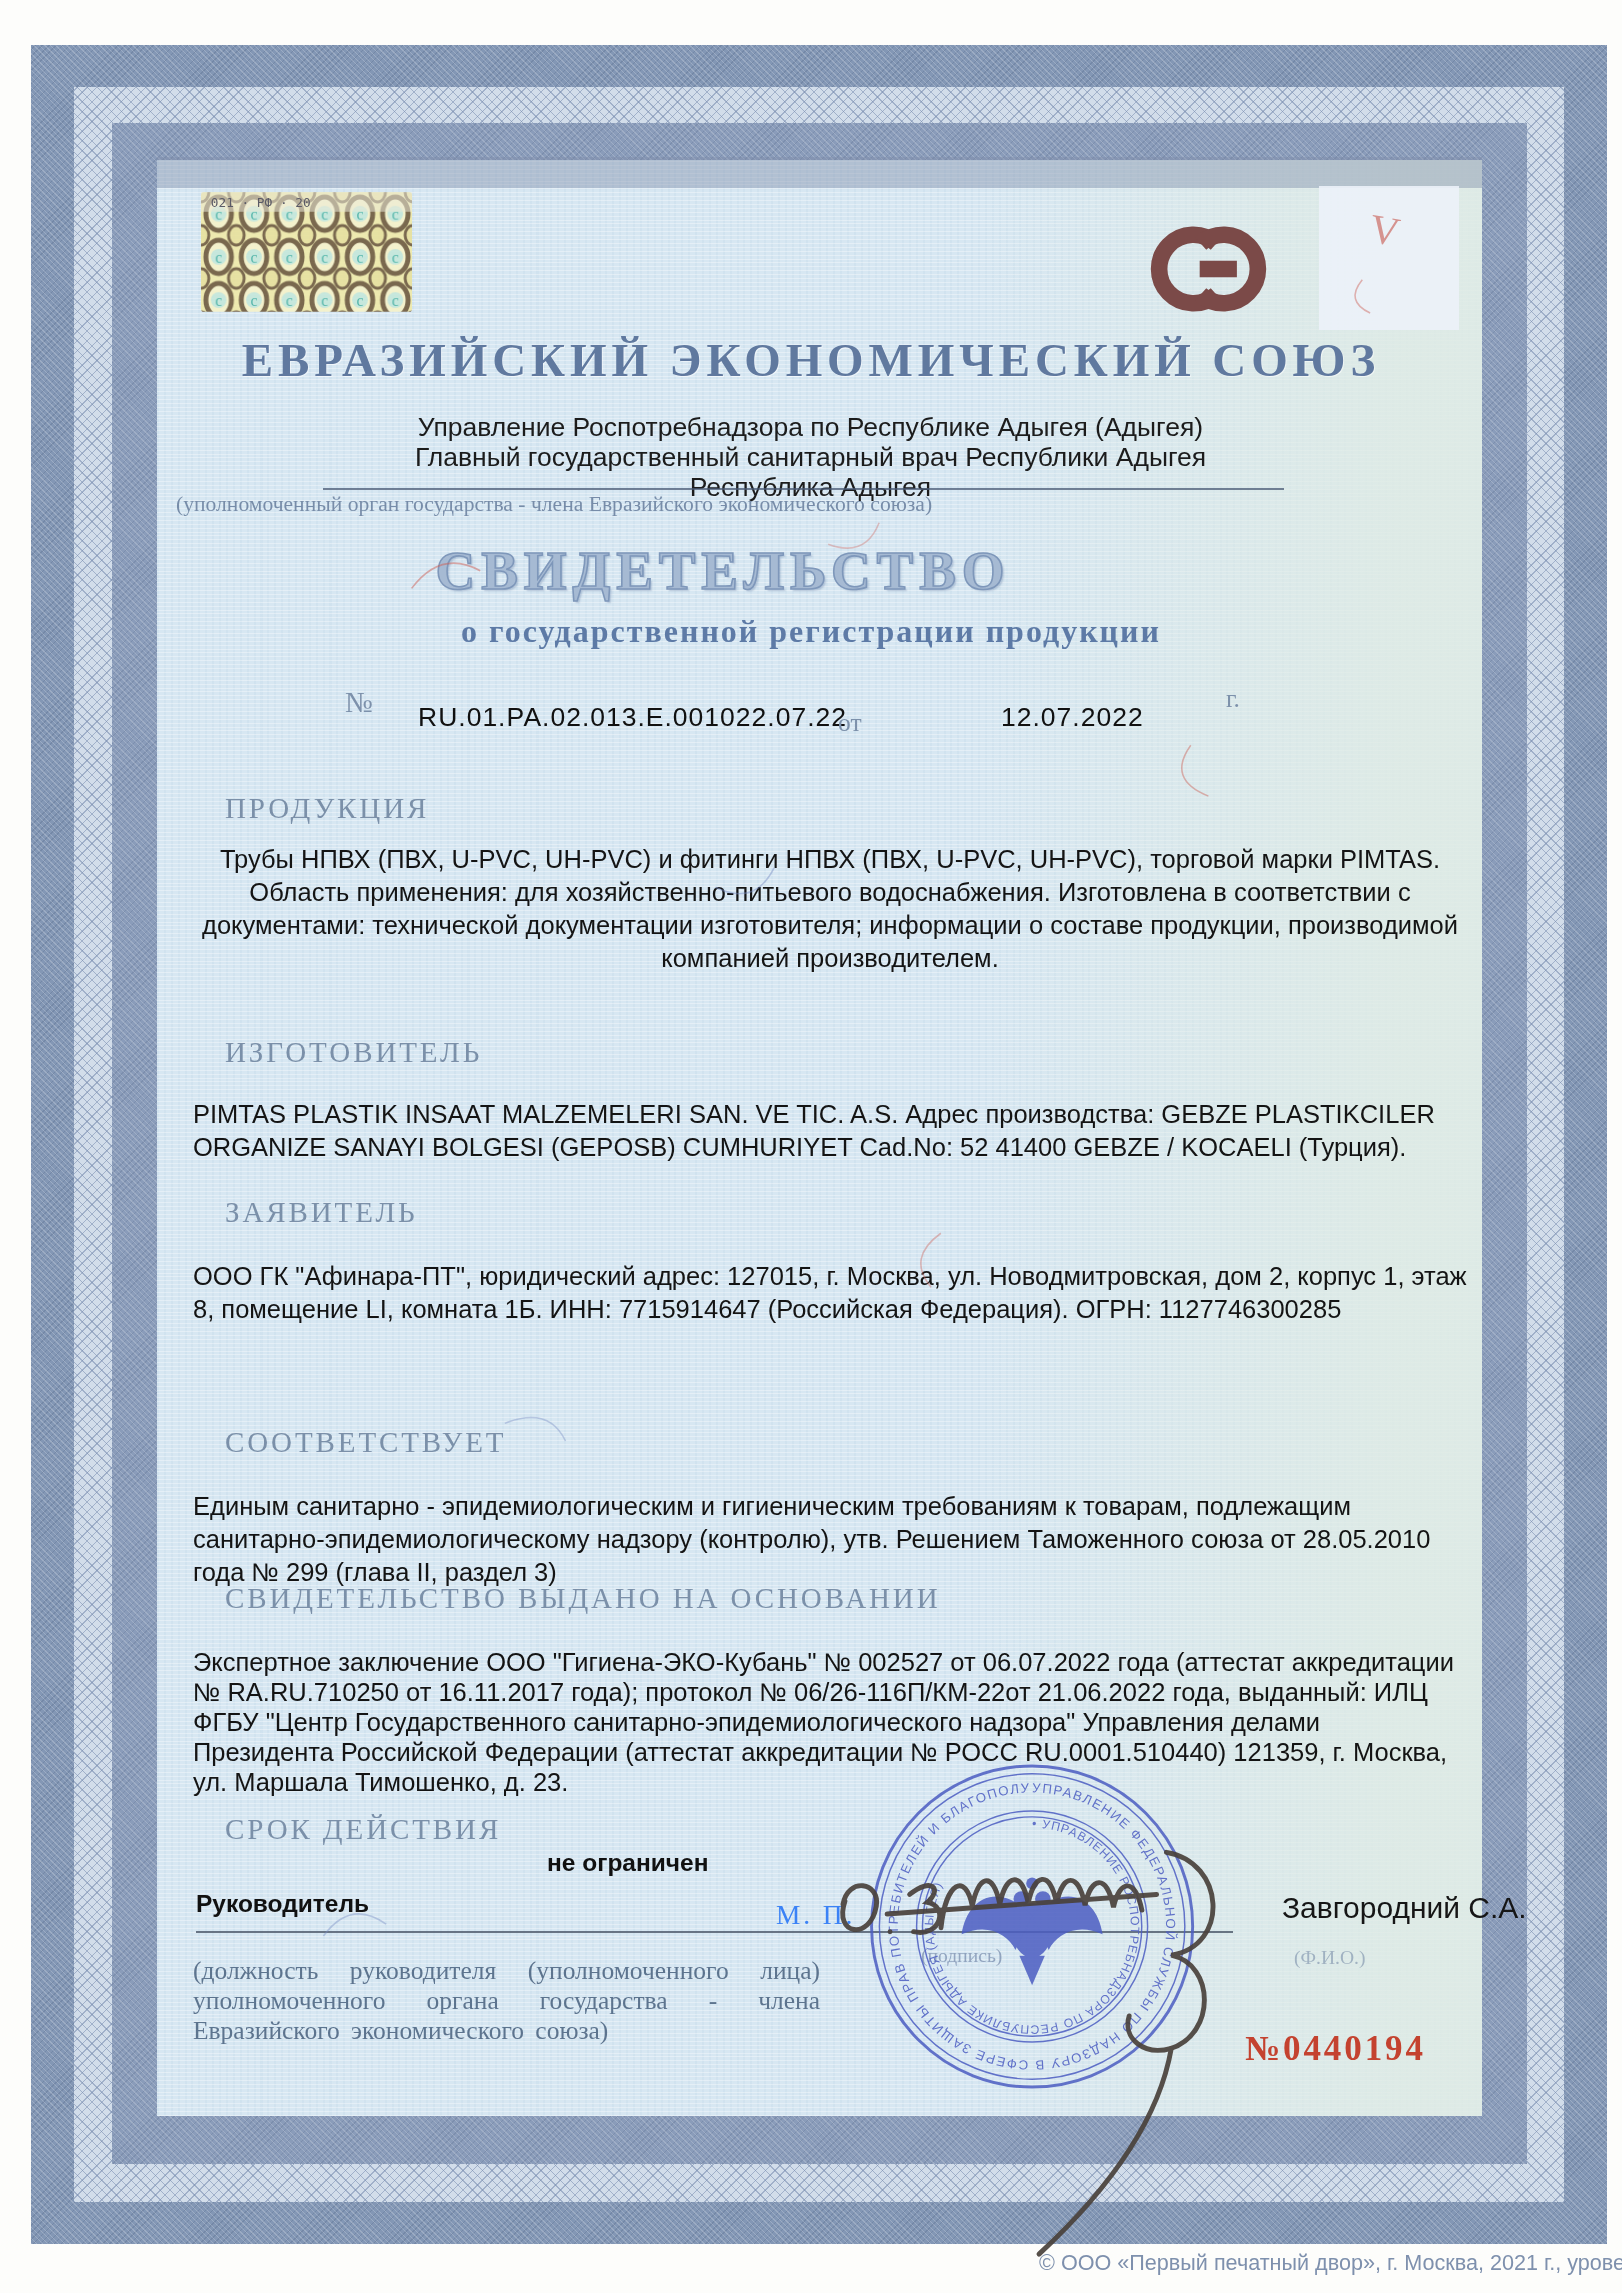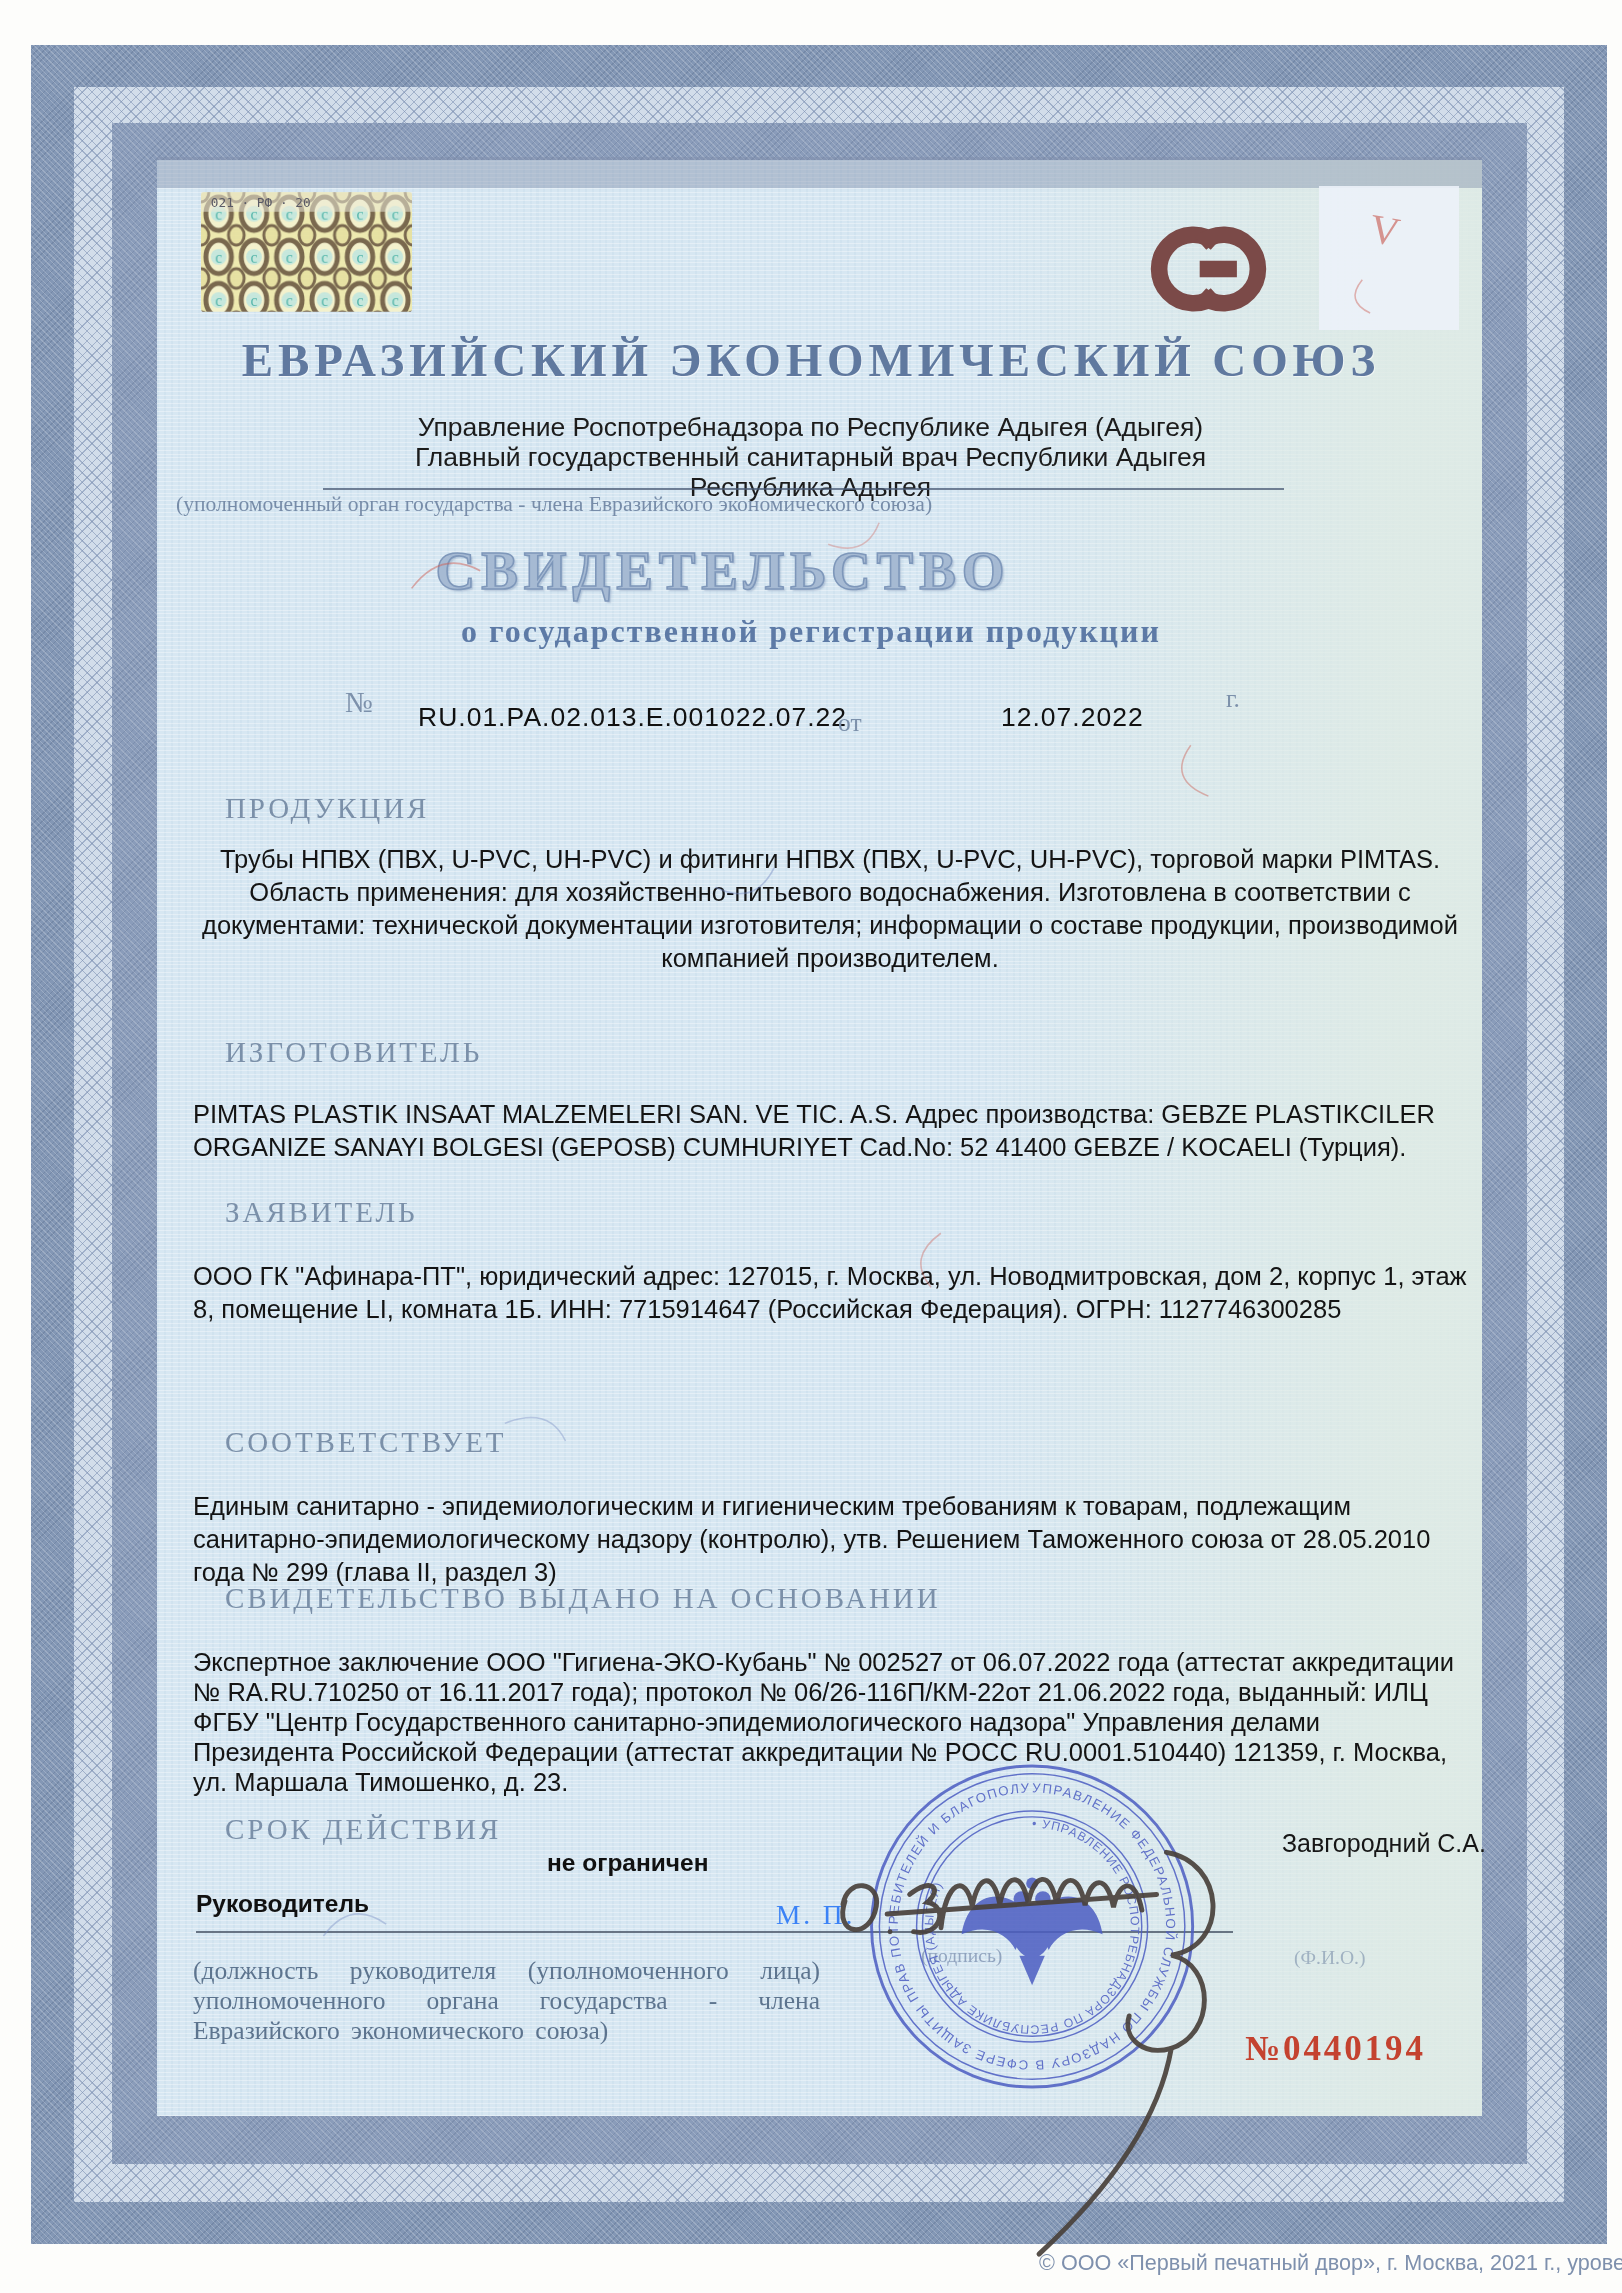--- a/index.html
+++ b/index.html
@@ -50,21 +50,21 @@
   .sec-title{position:absolute;font-family:"Liberation Serif",serif;font-size:29px;
       letter-spacing:2.9px;color:#7b90a9;margin-left:32px;}
   .sec-body{position:absolute;left:193px;width:1274px;font-size:25.5px;line-height:33px;color:#141414;}
   .bold-val{position:absolute;font-size:24.5px;font-weight:bold;color:#111;}
   .sign-line{position:absolute;left:196px;top:1931px;width:1037px;height:2px;
       background:#4a5668;opacity:.8;}
   .mp{position:absolute;left:776px;top:1900px;font-family:"Liberation Serif",serif;
       font-size:27.4px;letter-spacing:2.9px;color:#3b82f6;}
   .sign-caption{position:absolute;left:921px;top:1945px;font-family:"Liberation Serif",serif;
       font-size:19.6px;color:rgba(90,110,150,.55);}
-  .signer-name{position:absolute;left:1282px;top:1829px;font-size:25px;color:#161616;}
+  .signer-name{position:absolute;left:1282px;top:1891px;font-size:30px;color:#161616;}
   .name-caption{position:absolute;left:1294px;top:1947px;font-family:"Liberation Serif",serif;
       font-size:19.6px;color:rgba(100,122,155,.5);}
   .pos-caption{position:absolute;left:193px;top:1956px;width:627px;text-align:justify;
       font-family:"Liberation Serif",serif;font-size:25.5px;line-height:30px;word-spacing:4.9px;
       color:rgba(70,95,125,.85);}
   .serial{position:absolute;left:1245px;top:2029px;font-family:"Liberation Serif",serif;
       font-weight:bold;font-size:35px;letter-spacing:2.9px;color:#c4422f;}
   .footer{position:absolute;left:1039px;top:2250px;font-size:21.6px;color:#7e90ad;white-space:nowrap;}
   .abs{position:absolute;}
   svg{display:block;}

